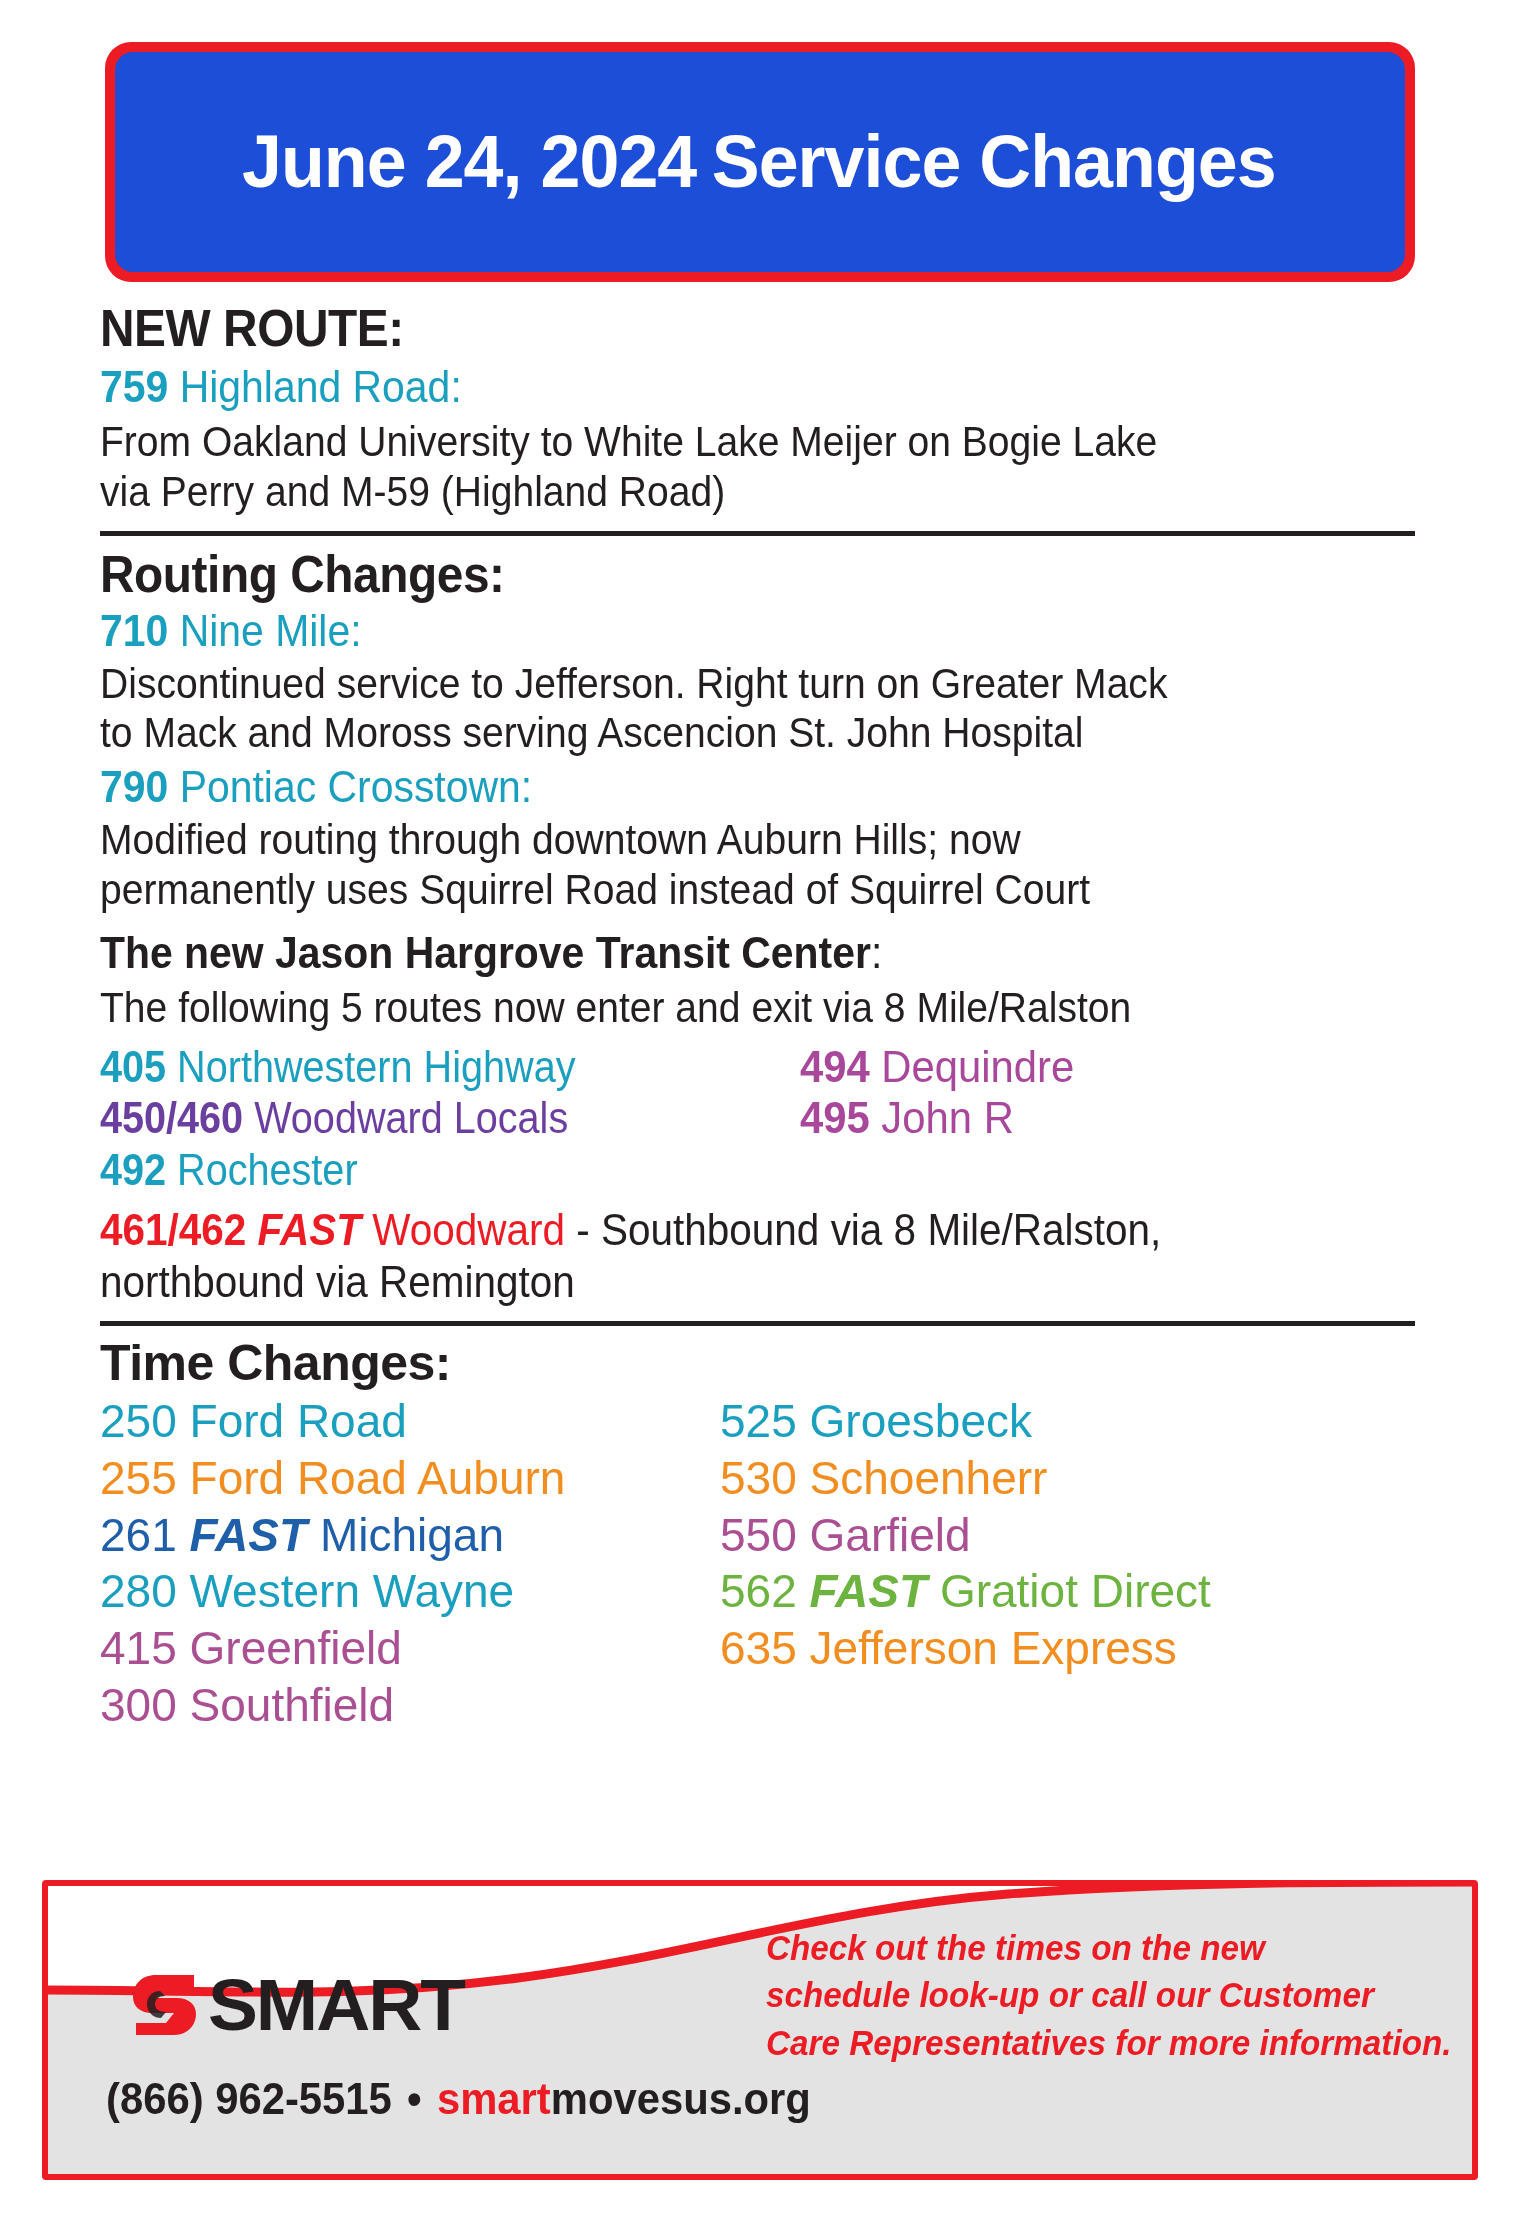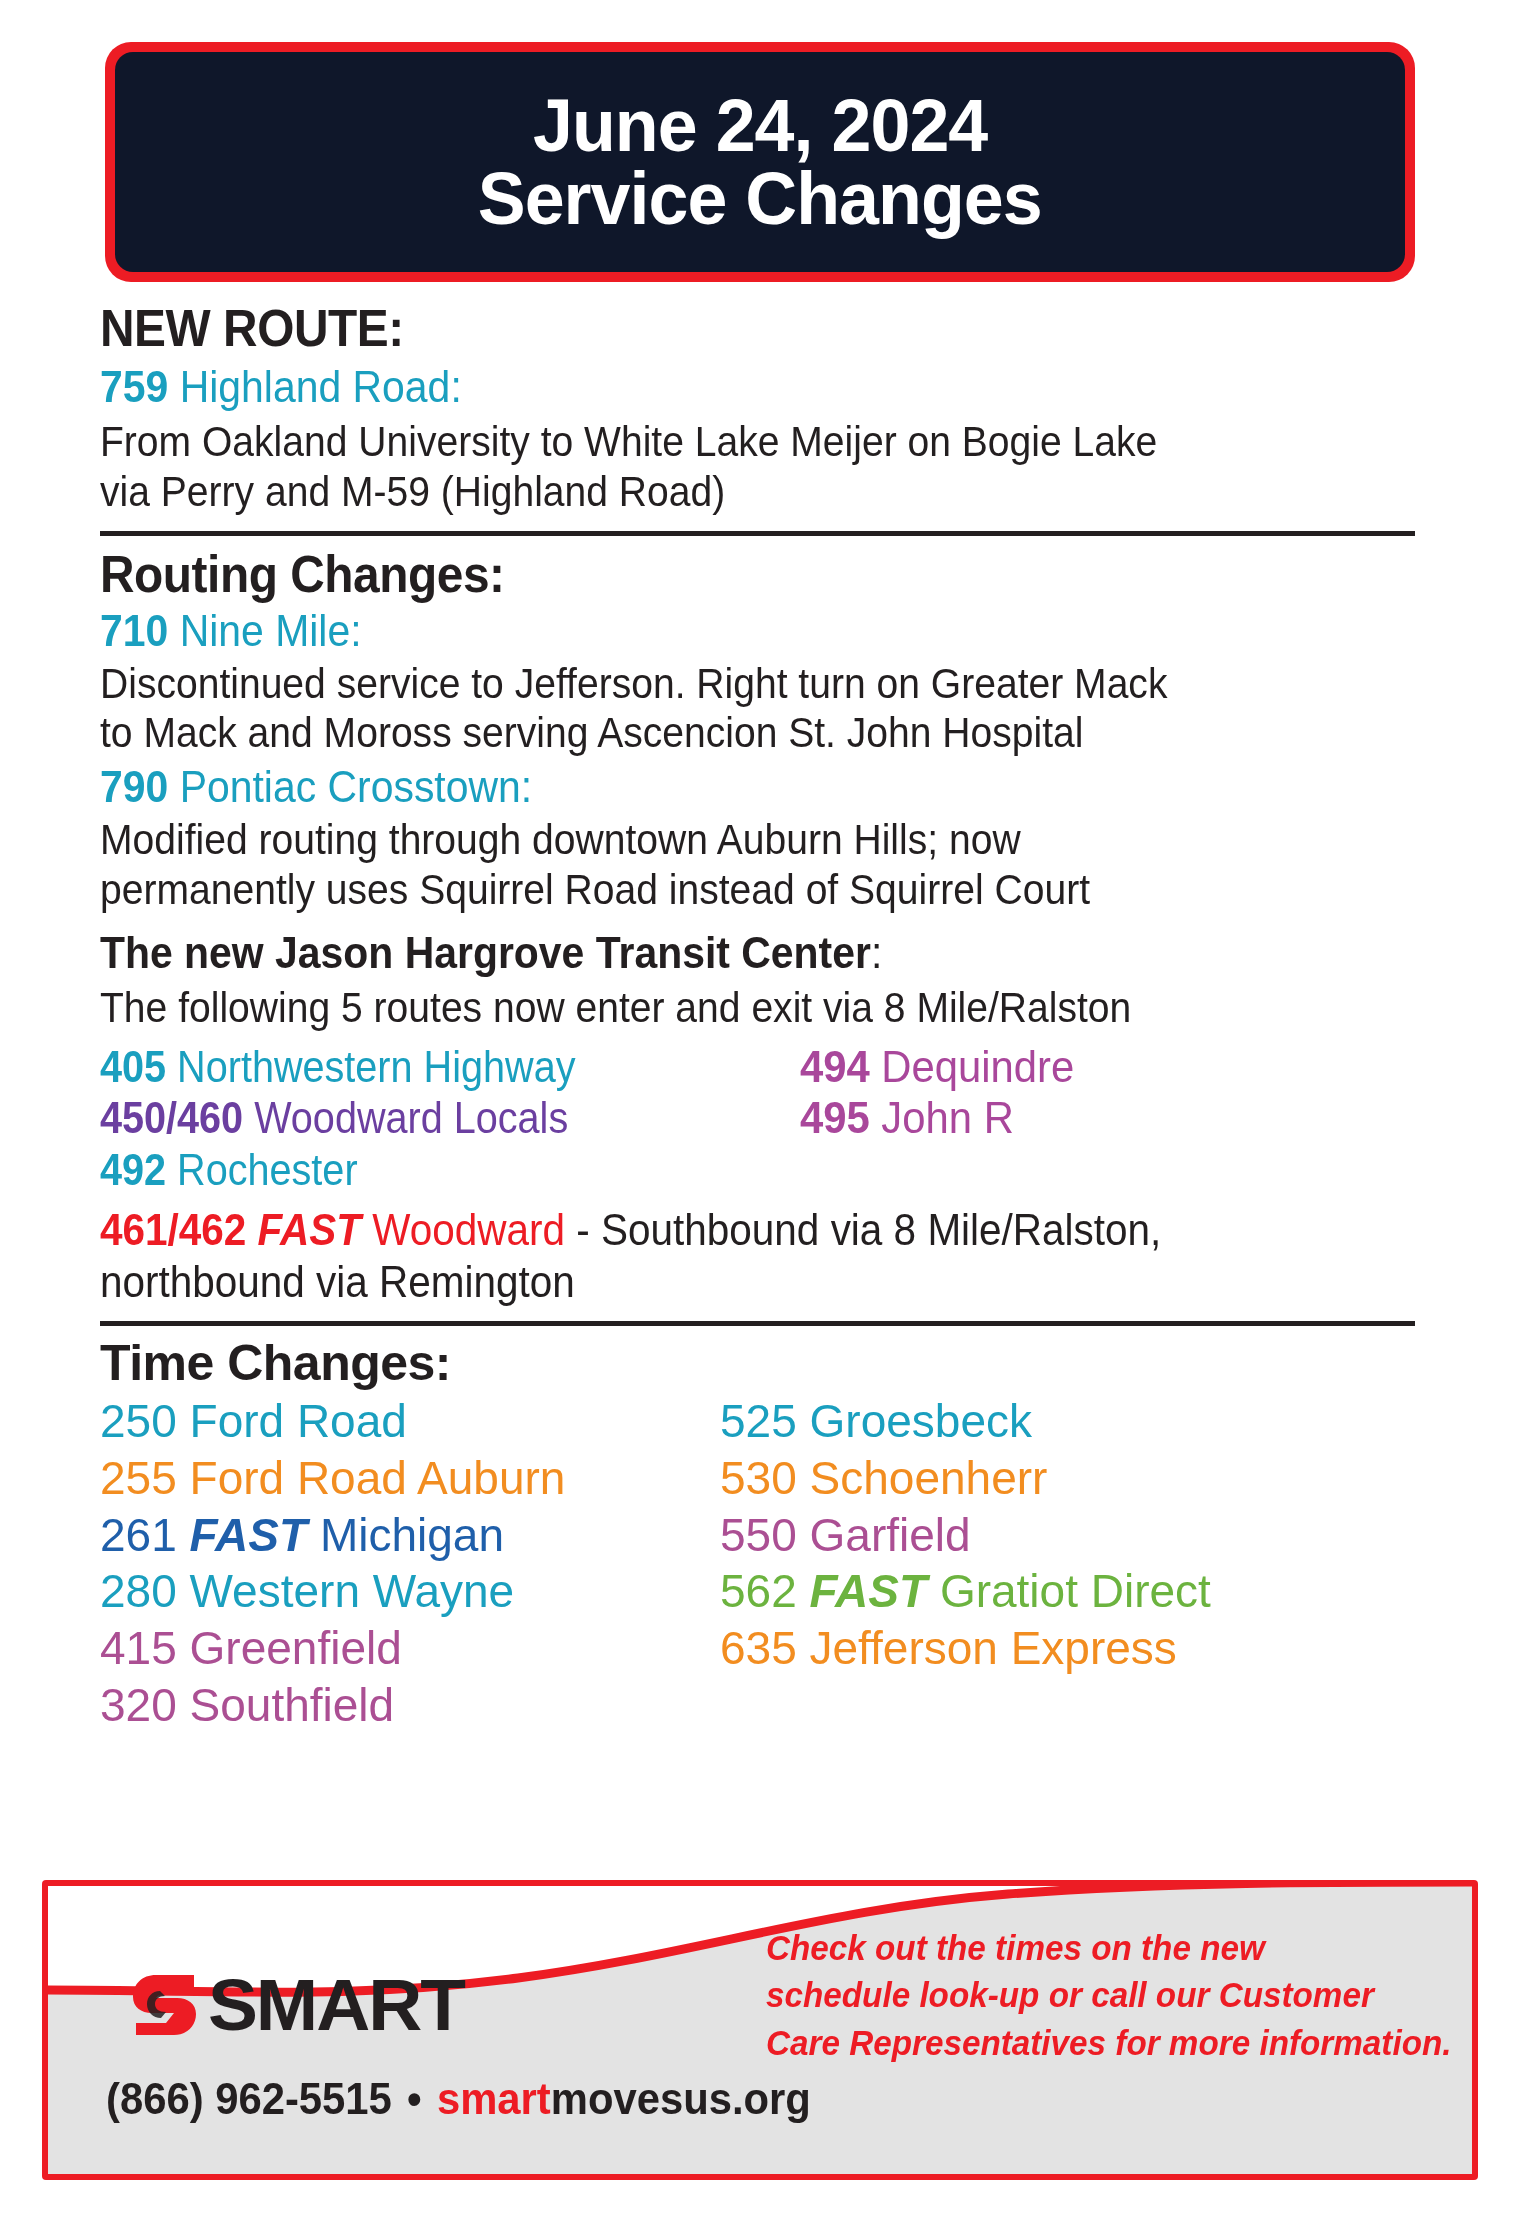--- a/index.html
+++ b/index.html
@@ -26,24 +26,24 @@
     top: 42px;
     width: 1310px;
     height: 240px;
     background: #ed1c24;
     border-radius: 26px;
     padding: 10px;
   }
   .header-inner {
     width: 100%;
     height: 100%;
-    background: #0f172a;
+    background: #1d4ed8;
     border-radius: 18px;
     display: flex;
-    flex-direction: column;
+    flex-direction: row;
     align-items: center;
     justify-content: center;
   }
   .header-line {
     color: #ffffff;
     font-family: "Liberation Sans", sans-serif;
     font-weight: bold;
     font-size: 74px;
     line-height: 0.99;
     letter-spacing: -1px;
@@ -356,21 +356,21 @@
         <div class="time-cell" style="color: rgb(171, 79, 147);">
           <span class="num">415</span>
           <span>Greenfield</span>
         </div>
         <div class="time-cell" style="color: rgb(242, 141, 32);">
           <span class="num">635</span>
           <span>Jefferson Express</span>
         </div>
 
         <div class="time-cell" style="color: rgb(171, 79, 147);">
-          <span class="num">320</span>
+          <span class="num">300</span>
           <span>Southfield</span>
         </div>
         <div class="time-cell"></div>
       </div>
     </div>
 
   </div>
 
   <div class="footer">
     <div class="footer-inner">

